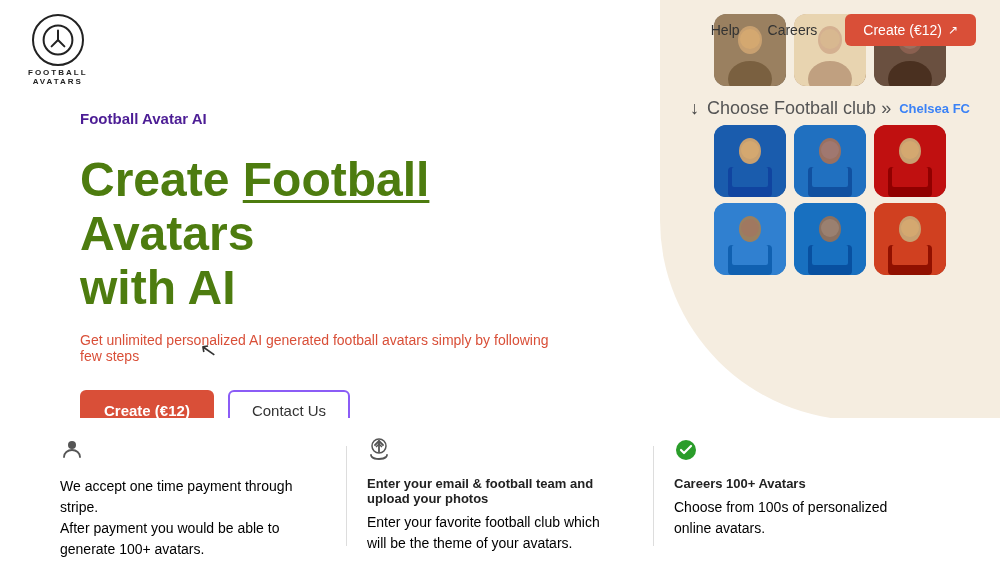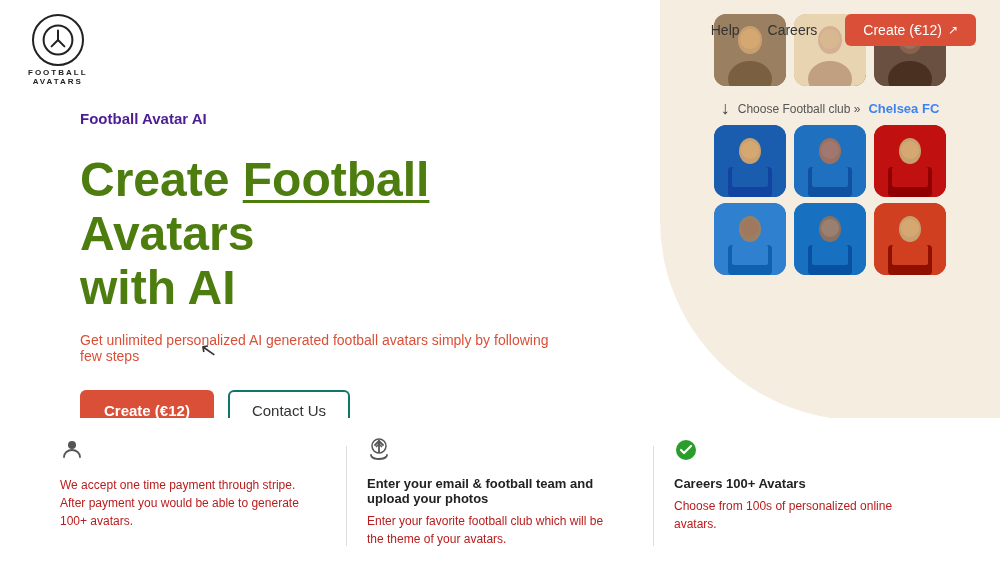--- a/index.html
+++ b/index.html
@@ -121,21 +121,21 @@
       border: none;
       border-radius: 6px;
       padding: 12px 24px;
       font-size: 15px;
       font-weight: 600;
       cursor: pointer;
     }
     .btn-contact {
       background: #fff;
       color: #333;
-      border: 2px solid #0f766e;
+      border: 2px solid #8b5cf6;
       border-radius: 6px;
       padding: 10px 22px;
       font-size: 15px;
       font-weight: 500;
       cursor: pointer;
     }
 
     
     .cursor-hint {
       position: absolute;
@@ -168,22 +168,22 @@
       margin-bottom: 8px;
       color: #555;
     }
     .feature-title {
       font-size: 13px;
       font-weight: 700;
       color: #222;
       margin-bottom: 6px;
     }
     .feature-desc {
-      font-size: 12px;
-      color: #b91c1c;
+      font-size: 14px;
+      color: #000000;
       line-height: 1.5;
     }
 
     
     .right-panel {
       position: absolute;
       top: 0; right: 0;
       width: 340px;
       height: 420px;
       background: #f5ede0;
@@ -221,21 +221,21 @@
       gap: 8px;
       margin: 6px 0 6px 0;
       font-size: 13px;
       color: #555;
     }
     .choose-arrow {
       font-size: 18px;
       color: #444;
     }
     .choose-club-label {
-      font-size: 12px;
+      font-size: 18px;
       color: #555;
     }
     .choose-club-value {
       font-size: 13px;
       color: #3b82f6;
       font-weight: 600;
     }
 
     
     .avatar-football {

